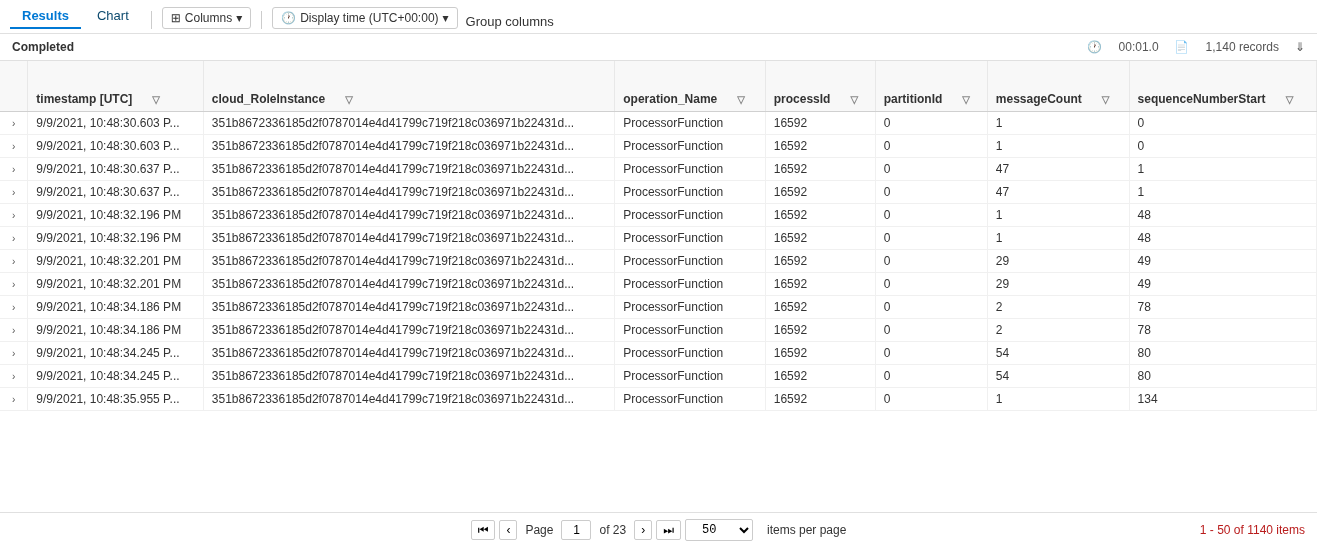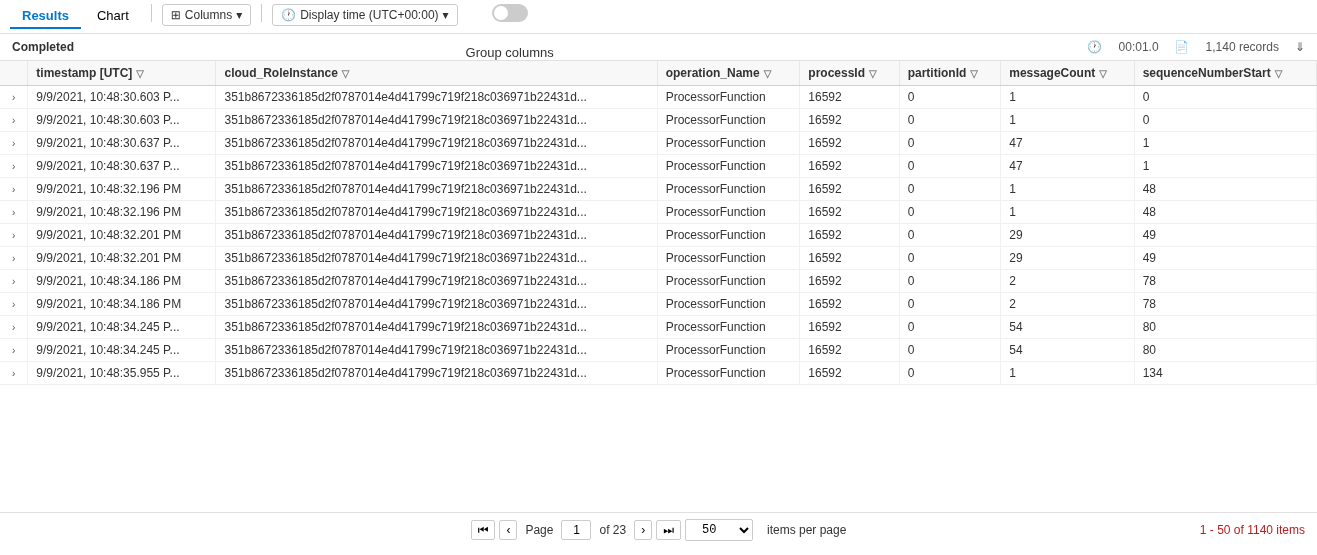--- a/index.html
+++ b/index.html
@@ -1,31 +1,31 @@
 <!DOCTYPE html>
 <html><head>
   <meta charset="utf-8">
   <style>
     * { box-sizing: border-box; margin: 0; padding: 0; }
     body { font-family: 'Segoe UI', Arial, sans-serif; font-size: 13px; background: #fff; color: #333; }
 
     .toolbar {
       display: flex;
-      align-items: flex-start;
+      align-items: flex-end;
       padding: 4px 10px;
       border-bottom: 1px solid #e0e0e0;
       gap: 4px;
       height: 34px;
     }
     .tab {
       padding: 4px 12px;
       cursor: pointer;
       font-size: 13px;
       border-bottom: 2px solid transparent;
-      color: #000000;
+      color: #0c4a6e;
     }
     .tab.active {
       border-bottom: 2px solid #0078d4;
       color: #0078d4;
       font-weight: 600;
     }
     .toolbar-divider {
       width: 1px;
       height: 18px;
       background: #ccc;
@@ -99,21 +99,22 @@
       font-weight: 600;
       font-size: 12px;
       white-space: nowrap;
       position: sticky;
       top: 0;
       z-index: 1;
     }
     thead th .col-header {
       display: flex;
       align-items: center;
-      gap: 4px;
+      gap: 20px;
+      margin-top: 26px;
     }
     .filter-icon {
       color: #888;
       font-size: 10px;
       cursor: pointer;
     }
     tbody tr {
       border-bottom: 1px solid #f0f0f0;
     }
     tbody td {

